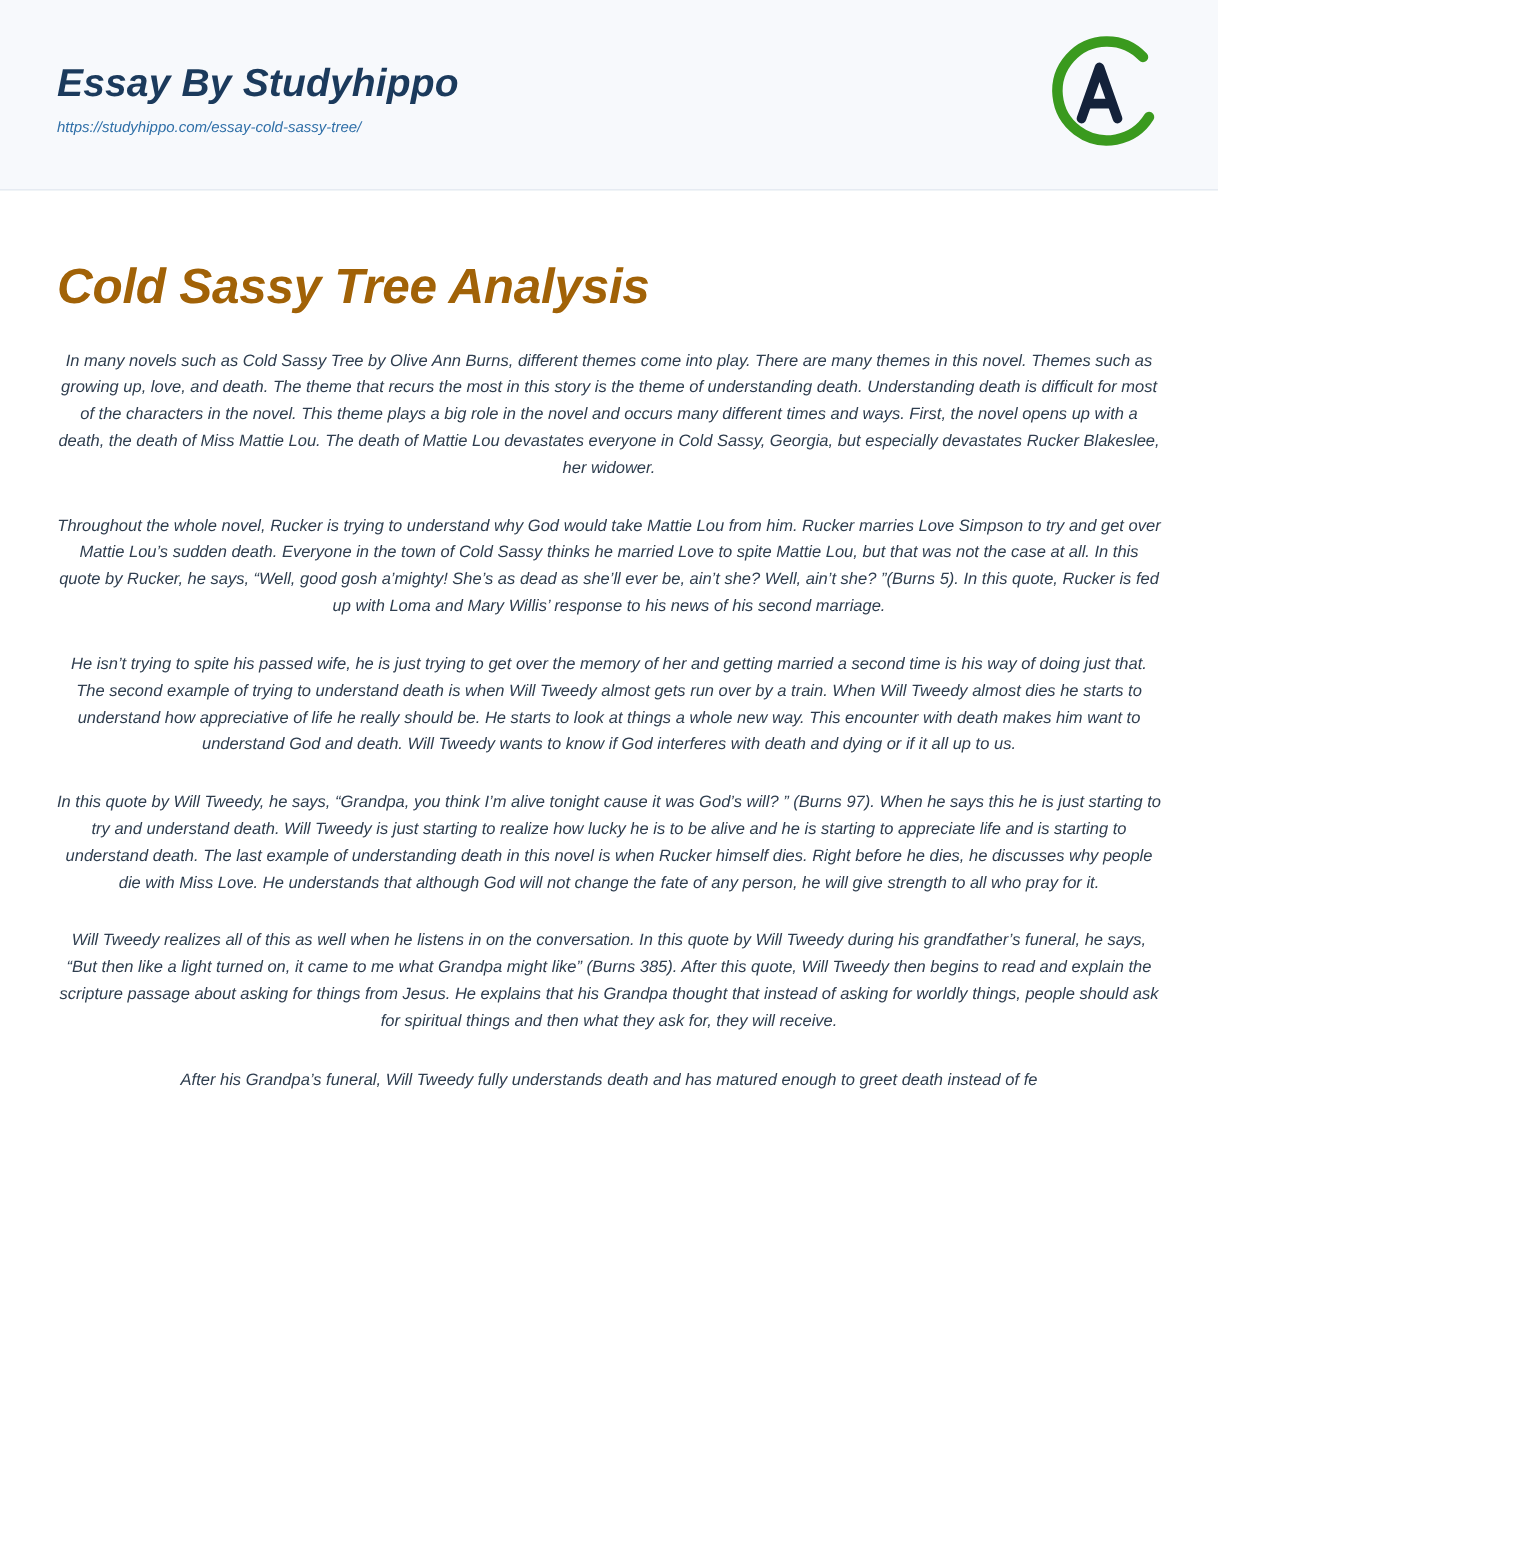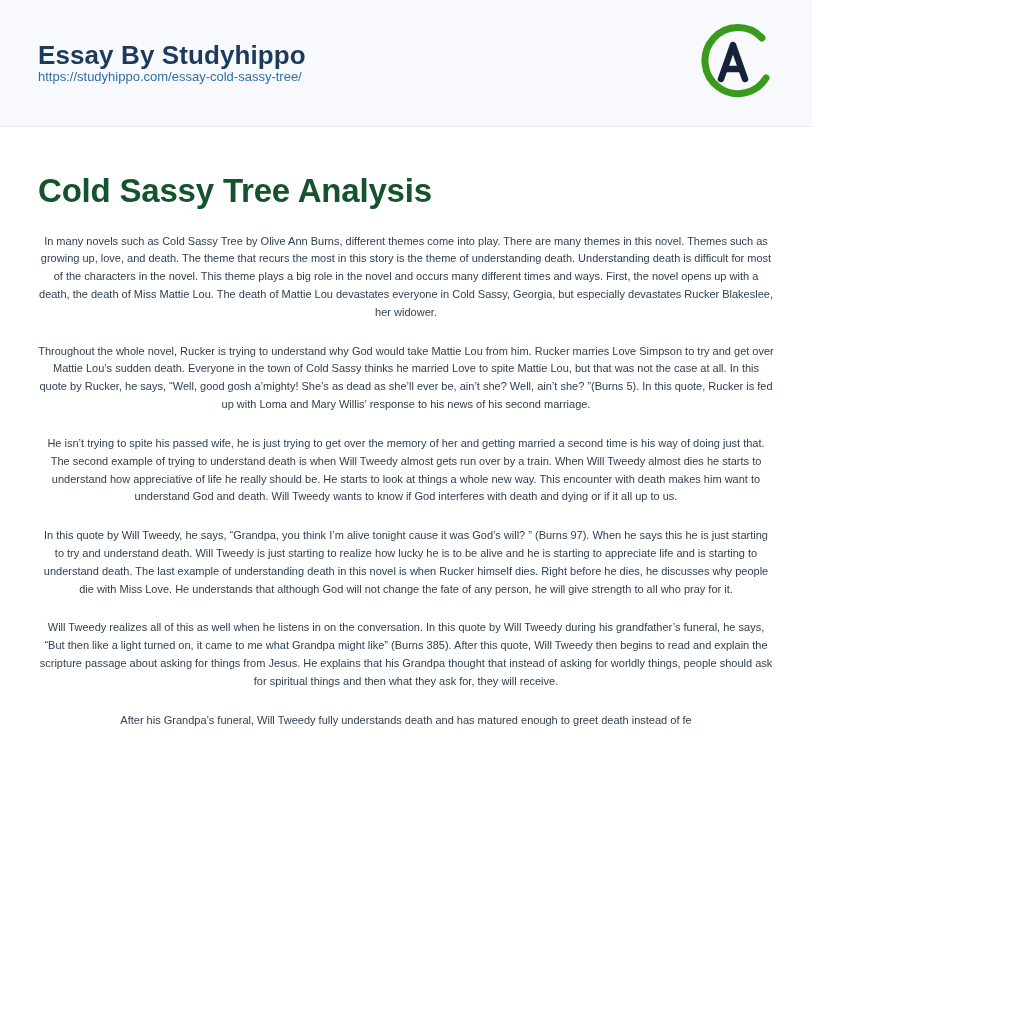--- a/index.html
+++ b/index.html
@@ -10,20 +10,21 @@
   body {
     width: 1024px;
     min-height: 1027px;
     font-family: "Liberation Sans", sans-serif;
     color: #2b3a4a;
   }
   .page {
     width: 812px;
     position: relative;
     overflow: hidden;
+    font-style: italic;
   }
   
   .header {
     height: 127px;
     background: #f7f9fc;
     border-bottom: 1px solid #e6ebf2;
     box-sizing: border-box;
     position: relative;
     padding: 0 38px;
   }
@@ -32,43 +33,43 @@
     left: 38px;
     top: 40px;
     font-size: 26px;
     font-weight: bold;
     color: #1b3a5c;
     letter-spacing: 0.1px;
   }
   .site-url {
     position: absolute;
     left: 38px;
-    top: 69px;
-    font-size: 13px;
+    top: 80px;
+    font-size: 10px;
     color: #2f6fa8;
     text-decoration: none;
   }
   .logo {
     position: absolute;
     right: 38px;
     top: 22px;
     width: 82px;
     height: 82px;
   }
   .logo svg { display: block; }
 
   
   .content {
     padding: 30px 38px 0 38px;
   }
   h1.title {
     font-size: 33px;
     line-height: 1.2;
     font-weight: bold;
-    color: #14532d;
+    color: #a16207;
     margin: 14px 0 22px 0;
     letter-spacing: -0.2px;
   }
   p.para {
     font-size: 11px;
     line-height: 1.62;
     color: #2f3e4f;
     margin: 0 0 21px 0;
     text-align: center;
   }

